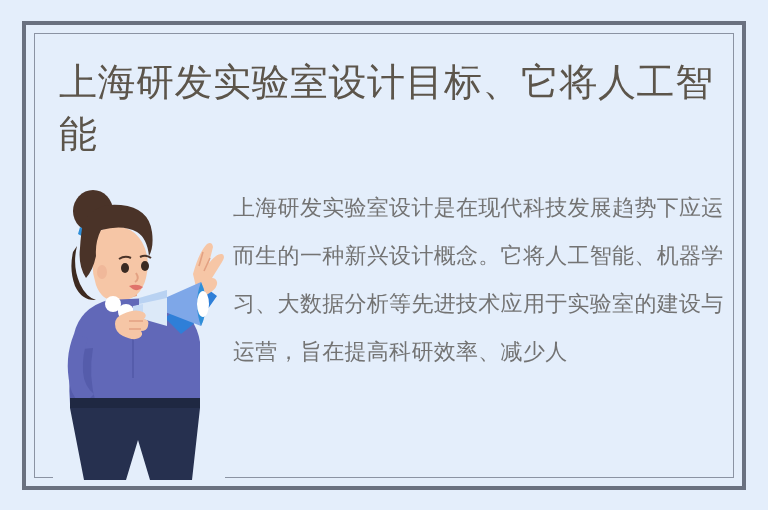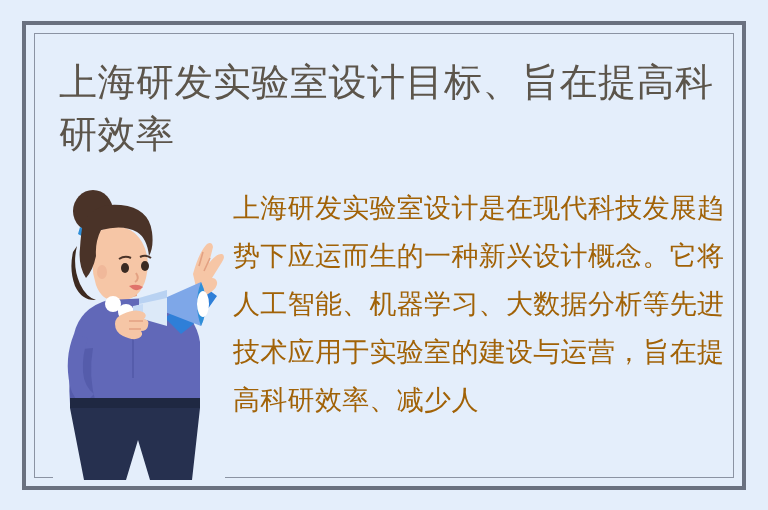--- a/index.html
+++ b/index.html
@@ -64,34 +64,34 @@
     width: 172px;
     height: 300px;
     overflow: hidden;
   }
 
   .body-text {
     position: absolute;
     left: 198px;
     top: 4px;
     width: 506px;
-    font-size: 27px;
+    font-size: 22px;
     line-height: 48px;
-    color: #a16207;
+    color: #737373;
     letter-spacing: 0.3px;
     word-break: break-all;
   }
 </style>
 </head>
 <body>
 
 <div class="card">
   <div class="card-inner">
 
-    <div class="title">上海研发实验室设计目标、旨在提高科研效率</div>
+    <div class="title">上海研发实验室设计目标、它将人工智能</div>
 
     <div class="content-row">
 
       <div class="illus-wrap">
         <svg width="172" height="300" viewBox="0 0 172 300" xmlns="http://www.w3.org/2000/svg">
           <rect x="0" y="0" width="172" height="300" fill="#e4eefb"></rect>
 
           <ellipse cx="40" cy="31" rx="20" ry="21" fill="#4a3328"></ellipse>
 
           <path d="M27 47 q14 9 30 2 l3 8 q-18 8 -35 -3 z" fill="#2f8fd8"></path>

